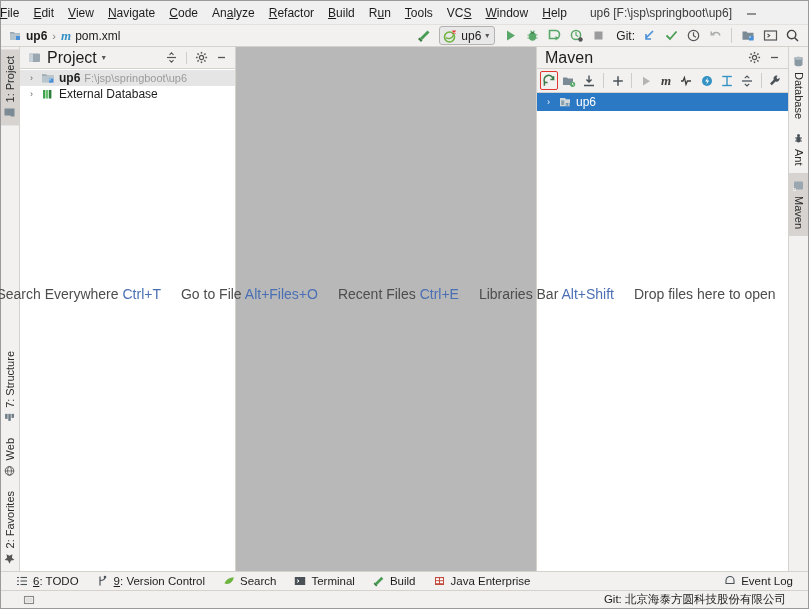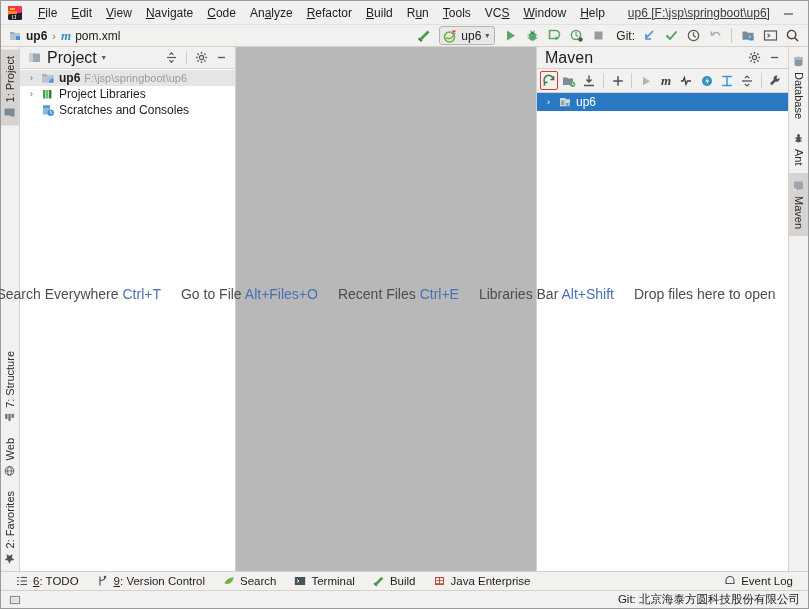--- a/index.html
+++ b/index.html
@@ -18,30 +18,31 @@
     background: #f2f1f0;
   }
 
   
   .titlebar {
     height: 24px; min-height: 24px;
     display: flex; align-items: center;
     background: #f0f0f0;
     border-bottom: 1px solid #e3e1de;
     padding-left: 6px;
+    justify-content: flex-end;
   }
   .app-logo { width: 16px; height: 16px; margin-right: 8px; position: relative; flex:none;}
   .menu { display: flex; align-items: center; height: 100%; }
   .menu-item {
     padding: 3px 7px; font-size: 12px; color: #1d1d1d; cursor: default;
     white-space: nowrap;
   }
   .menu-item u { text-decoration: underline; }
   .win-title {
-    margin-left: 16px; color: #3c3c3c; font-size: 12px; white-space: nowrap; text-decoration: underline;
+    margin-left: 16px; color: #3c3c3c; font-size: 12px; white-space: nowrap;
   }
   .win-ctl { margin-left: auto; display: flex; height: 100%; }
   .win-btn {
     width: 38px; height: 24px; display:flex; align-items:center; justify-content:center;
     color: #333; font-size: 12px;
   }
 
   
   .toolrow {
     height: 22px; min-height:22px; display:flex; align-items:center;
@@ -143,21 +144,21 @@
 
   
   .statusbar {
     height:19px;min-height:19px;display:flex;align-items:center;
     background:#f2f1f0;border-top:1px solid #d5d2ce; padding:0 6px;
   }
   .sb-item{display:flex;align-items:center;gap:5px;padding:0 9px;font-size:11.5px;color:#1d1d1d;white-space:nowrap;}
   .sb-item u{text-decoration:underline;}
   .statusbar2 {
     height:18px;min-height:18px;display:flex;align-items:center;
-    background:#f2f1f0;border-top:1px solid #d5d2ce;padding:0 8px;
+    background:#f2f1f0;border-top:1px solid #d5d2ce;padding:0 22px;
   }
   .sb2-right{margin-left:auto;display:flex;align-items:center;gap:6px;font-size:11.5px;}
   .sep-v{width:1px;height:12px;background:#cfcdca;margin:0 4px;}
   svg{display:block;}
 </style>
 </head>
 <body>
 
 <div id="app">
 
@@ -417,33 +418,21 @@
         </div>
         <div class="tree-row">
           <span class="arrow">›</span>
           <span>
             <svg width="14" height="14" viewBox="0 0 14 14">
               <rect x="2" y="3" width="2.4" height="8.5" fill="#3fa34d"></rect>
               <rect x="5" y="3" width="2.4" height="8.5" fill="#63c16f"></rect>
               <rect x="8" y="3" width="2.4" height="8.5" fill="#2f7e3b"></rect>
             </svg>
           </span>
-          <span>Project Libraries</span>
-        </div>
-        <div class="tree-row">
-          <span class="arrow empty">›</span>
-          <span>
-            <svg width="14" height="14" viewBox="0 0 14 14">
-              <path d="M2 2.5h7v9H2z" fill="#8fb8d8"></path>
-              <path d="M2 2.5h7v2.2H2z" fill="#4a90d9"></path>
-              <circle cx="9.8" cy="9.8" r="3.2" fill="#4a90d9"></circle>
-              <path d="M9.8 7.8v2.1l1.4.9" stroke="#fff" stroke-width="1" fill="none"></path>
-            </svg>
-          </span>
-          <span>Scratches and Consoles</span>
+          <span>External Database</span>
         </div>
       </div>
     </div>
 
     <div class="editor">
       <div class="tips">
         <div class="tip">
           <span>Search Everywhere</span>
           <span class="ks">Ctrl+T</span>
         </div>

